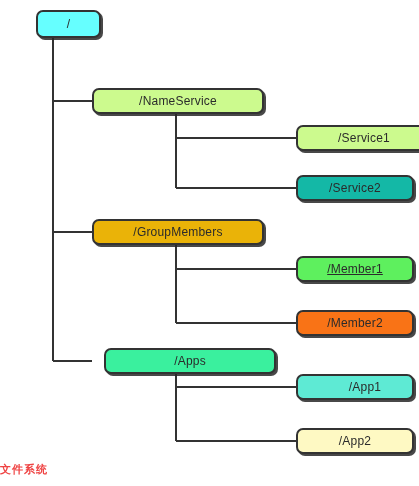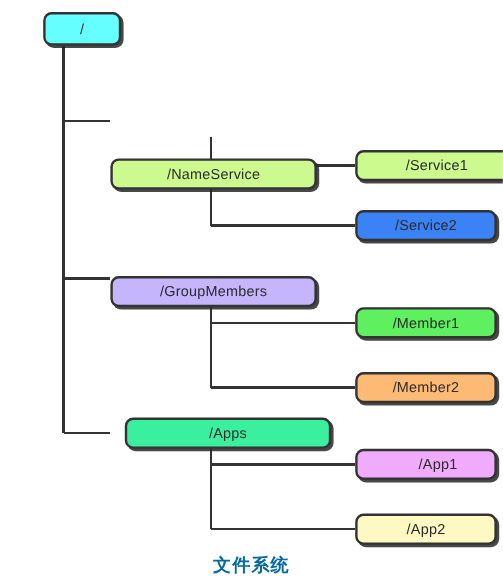--- a/index.html
+++ b/index.html
@@ -38,24 +38,24 @@
     font-size: 12px;
     color: #2b2b2b;
     letter-spacing: 0.2px;
     white-space: nowrap;
     z-index: 2;
   }
   .caption {
     position: absolute;
     left: 0;
     width: 419px;
-    text-align: center;
-    font-size: 15px;
+    text-align: left;
+    font-size: 11px;
     font-weight: bold;
-    color: #0369a1;
+    color: #ef4444;
     letter-spacing: 1px;
   }
 </style>
 </head>
 <body style="background: rgb(255, 255, 255);">
 
 <div id="stage">
 
   <svg class="wires" viewBox="0 0 419 486" id="wire-layer">
       <line x1="53" y1="38" x2="53" y2="361" stroke="#333333" stroke-width="2" shape-rendering="crispEdges"></line>
@@ -70,42 +70,42 @@
       <line x1="176" y1="323" x2="296" y2="323" stroke="#333333" stroke-width="2" shape-rendering="crispEdges"></line>
       <line x1="176" y1="374" x2="176" y2="441" stroke="#333333" stroke-width="2" shape-rendering="crispEdges"></line>
       <line x1="176" y1="387" x2="296" y2="387" stroke="#333333" stroke-width="2" shape-rendering="crispEdges"></line>
       <line x1="176" y1="441" x2="296" y2="441" stroke="#333333" stroke-width="2" shape-rendering="crispEdges"></line>
     </svg>
 
   <div id="node-layer">
       <div class="node" style="left: 36px; top: 10px; width: 65px; height: 28px; background: rgb(102, 255, 255); border-color: rgb(51, 51, 51); color: rgb(43, 43, 43);">
         <span>/</span>
       </div>
-      <div class="node" style="left: 92px; top: 88px; width: 172px; height: 26px; background: rgb(204, 250, 142); border-color: rgb(51, 51, 51); color: rgb(43, 43, 43); margin-top: 44px;">
+      <div class="node" style="left: 92px; top: 88px; width: 172px; height: 26px; background: rgb(204, 250, 142); border-color: rgb(51, 51, 51); color: rgb(43, 43, 43);">
         <span>/NameService</span>
       </div>
       <div class="node" style="left: 296px; top: 125px; width: 136px; height: 26px; background: rgb(204, 250, 142); border-color: rgb(51, 51, 51); color: rgb(43, 43, 43);">
         <span>/Service1</span>
       </div>
-      <div class="node" style="left: 296px; top: 175px; width: 118px; height: 26px; background: #3b82f6; border-color: rgb(51, 51, 51); color: rgb(43, 43, 43);">
+      <div class="node" style="left: 296px; top: 175px; width: 118px; height: 26px; background: #14b8a6; border-color: rgb(51, 51, 51); color: rgb(43, 43, 43);">
         <span>/Service2</span>
       </div>
-      <div class="node" style="left: 92px; top: 230px; width: 172px; height: 26px; background: #c4b5fd; border-color: rgb(51, 51, 51); color: rgb(43, 43, 43); text-align: right;">
+      <div class="node" style="left: 92px; top: 219px; width: 172px; height: 26px; background: #eab308; border-color: rgb(51, 51, 51); color: rgb(43, 43, 43); text-align: right;">
         <span>/GroupMembers</span>
       </div>
-      <div class="node" style="left: 296px; top: 256px; width: 118px; height: 26px; background: rgb(94, 240, 94); border-color: rgb(51, 51, 51); color: rgb(43, 43, 43);">
+      <div class="node" style="left: 296px; top: 256px; width: 118px; height: 26px; background: rgb(94, 240, 94); border-color: rgb(51, 51, 51); color: rgb(43, 43, 43); text-decoration: underline;">
         <span>/Member1</span>
       </div>
-      <div class="node" style="left: 296px; top: 310px; width: 118px; height: 26px; background: #fdba74; border-color: rgb(51, 51, 51); color: rgb(43, 43, 43);">
+      <div class="node" style="left: 296px; top: 310px; width: 118px; height: 26px; background: #f97316; border-color: rgb(51, 51, 51); color: rgb(43, 43, 43);">
         <span>/Member2</span>
       </div>
       <div class="node" style="left: 104px; top: 348px; width: 172px; height: 26px; background: rgb(58, 240, 158); border-color: rgb(51, 51, 51); color: rgb(43, 43, 43);">
         <span>/Apps</span>
       </div>
-      <div class="node" style="left: 296px; top: 374px; width: 118px; height: 26px; background: #f0abfc; border-color: rgb(51, 51, 51); color: rgb(43, 43, 43); padding-left: 20px;">
+      <div class="node" style="left: 296px; top: 374px; width: 118px; height: 26px; background: #5eead4; border-color: rgb(51, 51, 51); color: rgb(43, 43, 43); padding-left: 20px;">
         <span>/App1</span>
       </div>
       <div class="node" style="left: 296px; top: 428px; width: 118px; height: 26px; background: #fef9c3; border-color: rgb(51, 51, 51); color: rgb(43, 43, 43);">
         <span>/App2</span>
       </div>
     </div>
 
   <div class="caption" style="top: 462px;">文件系统</div>
 
 </div>

